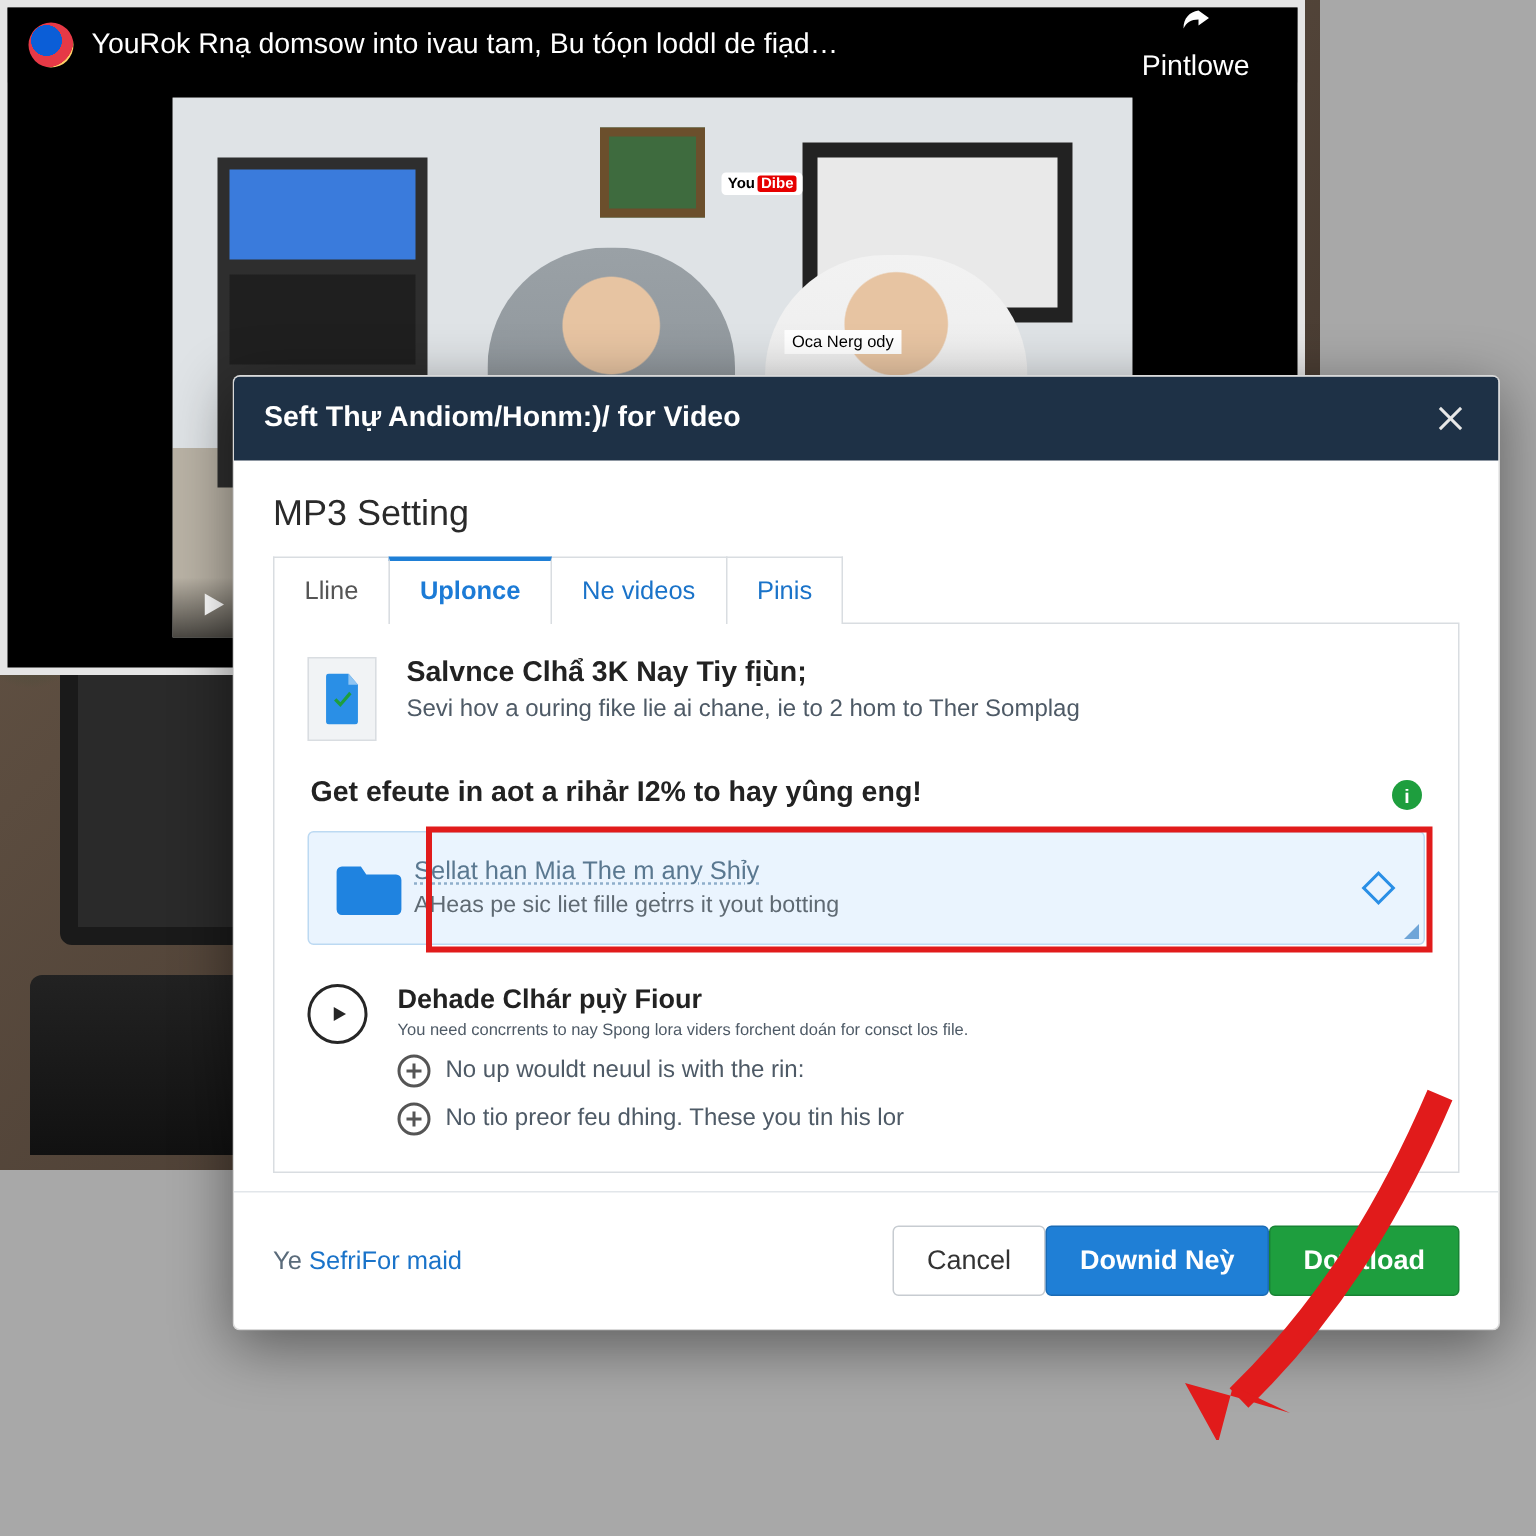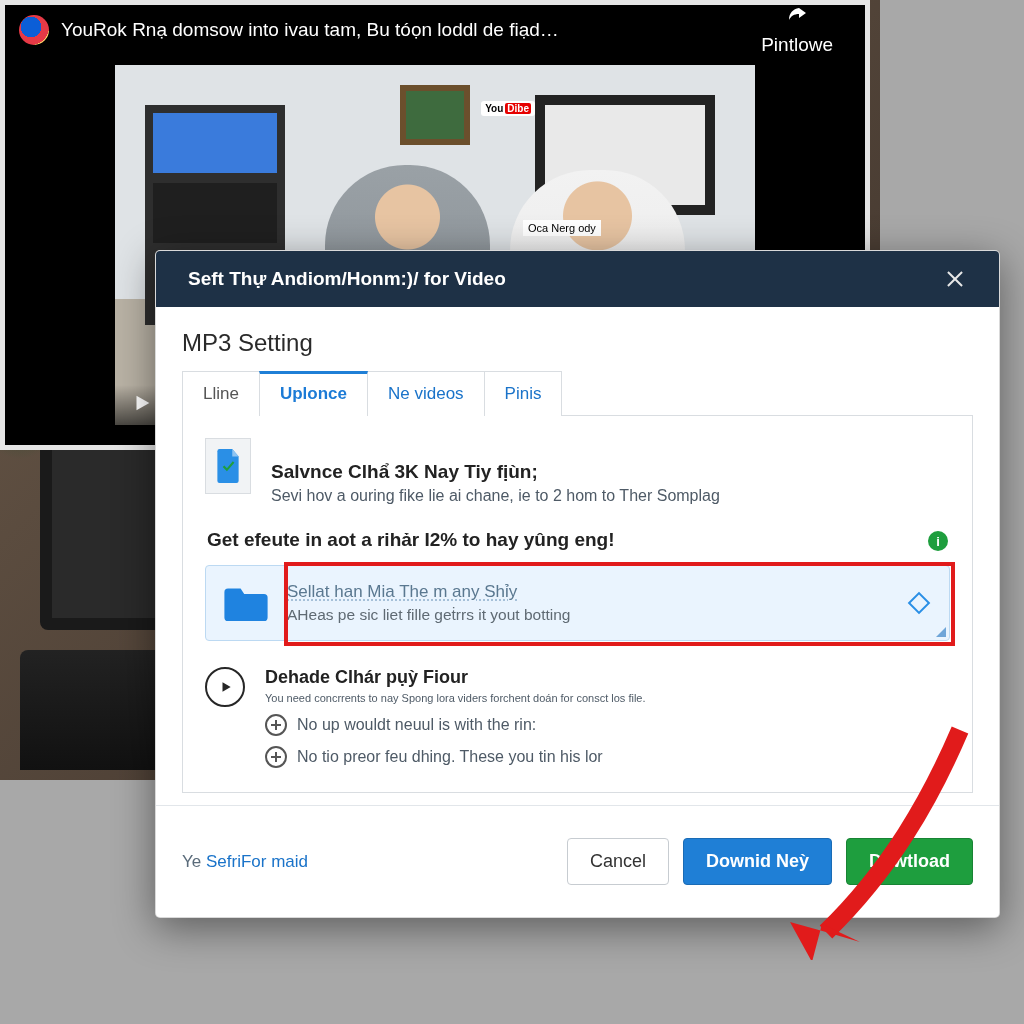--- a/index.html
+++ b/index.html
@@ -105,21 +105,21 @@
     background: #3e6b3e;
     border: 6px solid #6b4f2c;
   }
   .vf-monitor {
     position: absolute; right: 40px; top: 30px;
     width: 180px; height: 120px;
     background: #e9e9e9;
     border: 10px solid #222;
   }
   .vf-yt {
-    position:absolute; top:36px; right:220px;
+    position:absolute; top:50px; right:220px;
     background:#fff; color:#000;
     font-size:10px; padding:2px 4px; border-radius:3px;
     font-weight:700;
   }
   .vf-yt b{color:#e60000;background:#e60000;color:#fff;padding:0 2px;border-radius:2px;margin-left:2px}
   .vf-person1 {
     position: absolute; left: 210px; top: 100px;
     width: 165px; height: 260px;
     background: radial-gradient(circle at 50% 20%, #e7c4a2 0 32px, transparent 33px),
                 linear-gradient(#9aa1a6,#7f868c);
@@ -165,21 +165,21 @@
     background: #fff;
     border-radius: 5px;
     box-shadow: 0 10px 40px rgba(0,0,0,0.45);
     overflow: hidden;
     border: 1px solid rgba(0,0,0,0.15);
   }
   .modal-header {
     background: #1e3146;
     color: #fff;
     display: flex; align-items: center;
-    padding: 16px 32px;
+    padding: 16px 20px;
     font-size: 19px; font-weight: 600;
   }
   .close-btn {
     width: 24px; height: 24px;
     position: relative;
   }
   .close-btn::before, .close-btn::after {
     content: ""; position: absolute; left: 11px; top: 2px;
     width: 2px; height: 20px; background: #e8e8e8;
   }
@@ -219,37 +219,37 @@
 
   .row { display: flex; align-items: flex-start; gap: 20px; }
   .doc-icon {
     width: 46px; height: 56px;
     background: #f1f3f5;
     border: 1px solid #d9dde1;
     display: flex; align-items: center; justify-content: center;
     flex: none;
   }
   .doc-icon svg{width:26px;height:34px;}
-  .row h3 { font-size: 19px; font-weight: 700; color: #222; margin-bottom: 4px; margin-top: 23px; }
+  .row h3 { font-size: 19px; font-weight: 700; color: #222; margin-bottom: 4px; }
   .row p.sub { font-size: 16px; color: #4e5a66; text-align: center; }
 
   .promo-line {
     display: flex; align-items: flex-end;
     margin: 24px 2px 14px 2px;
     font-size: 19px; font-weight: 600; color: #222;
   }
   .info-badge {
     width: 20px; height: 20px; border-radius: 50%;
     background: #1e9e3e; color: #fff;
     font-size: 13px; font-weight: 700;
     display: inline-flex; align-items: center; justify-content: center;
   }
 
   .file-card {
-    display: flex; align-items: center; gap: 19px;
+    display: flex; align-items: center; gap: 8px;
     background: #eaf4fe;
     border: 1px solid #bcd9f2;
     border-radius: 4px;
     padding: 16px 18px;
     position: relative;
   }
   .file-card .folder {
     width: 44px; height: 36px; flex: none;
   }
   .file-card .folder svg{width:44px;height:36px;fill:#1f83e0}
@@ -283,22 +283,22 @@
   .opt-title{font-size:18px;font-weight:700;color:#222}
   .opt-desc{font-size:11px;color:#4e5a66;margin-top:4px}
   .opt-line{display:flex;align-items:center;gap:10px;margin-top:10px;font-size:16px;color:#4e5a66}
   .plus-circ{width:22px;height:22px;border:2px solid #555;border-radius:50%;display:inline-flex;align-items:center;justify-content:center;flex:none}
   .plus-circ::before{content:"";width:10px;height:2px;background:#555;position:absolute}
   .plus-circ{position:relative}
   .plus-circ::after{content:"";width:2px;height:10px;background:#555;position:absolute}
 
   .modal-footer {
     border-top: 1px solid #e2e6ea;
-    padding: 32px 26px;
-    display: flex; align-items: center; gap: 14px;
+    padding: 22px 26px;
+    display: flex; align-items: center; 
   }
   .footer-link { font-size: 17px; color: #5a6b7a; }
   .footer-link .lk { color: #1a73c9; }
   .btn {
     padding: 12px 22px;
     font-size: 18px;
     border-radius: 4px;
     border: 1px solid #c7ccd1;
     background: #fff;
     color: #333;

